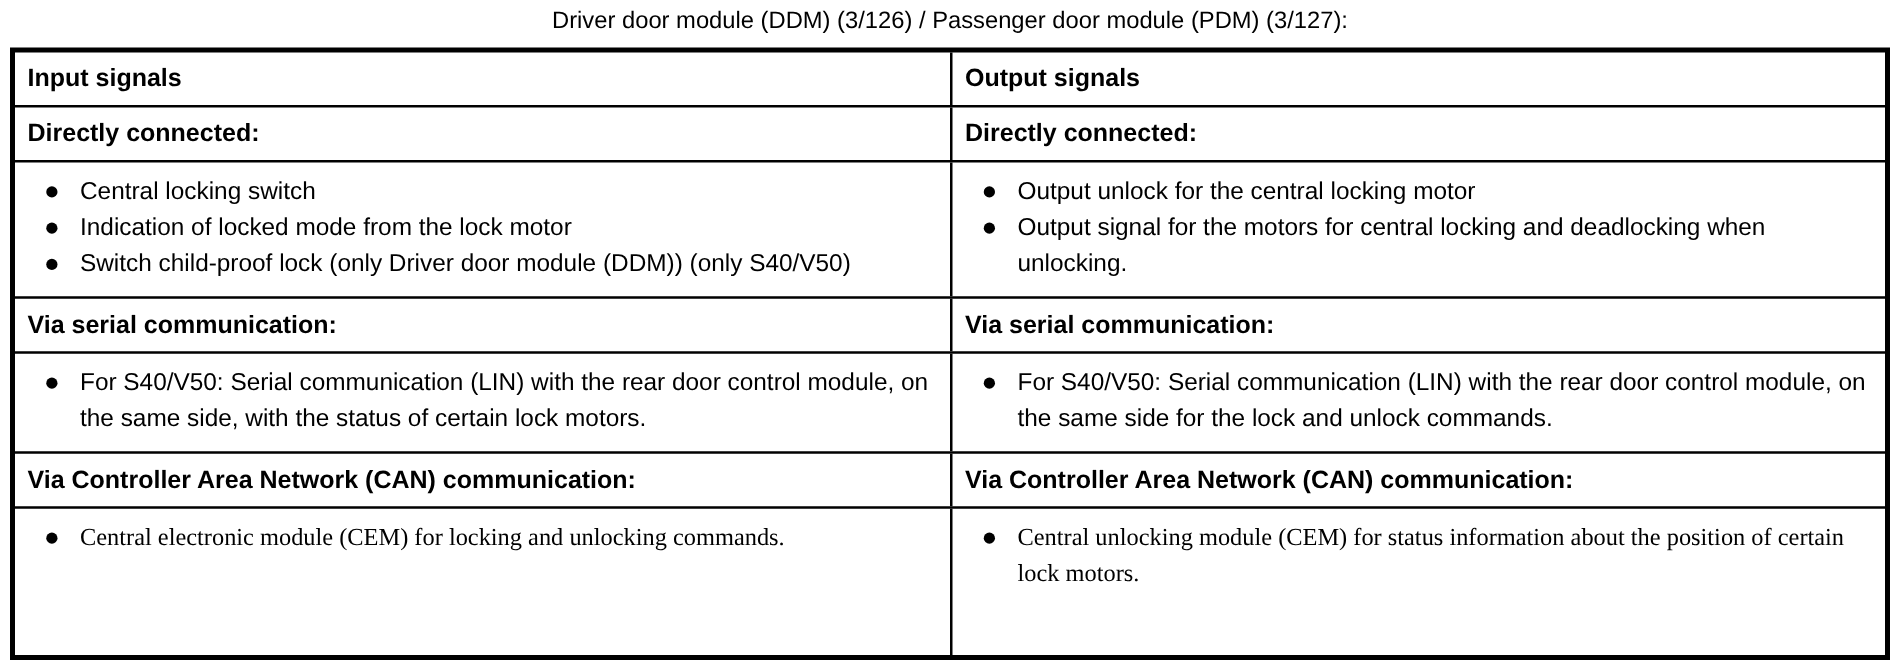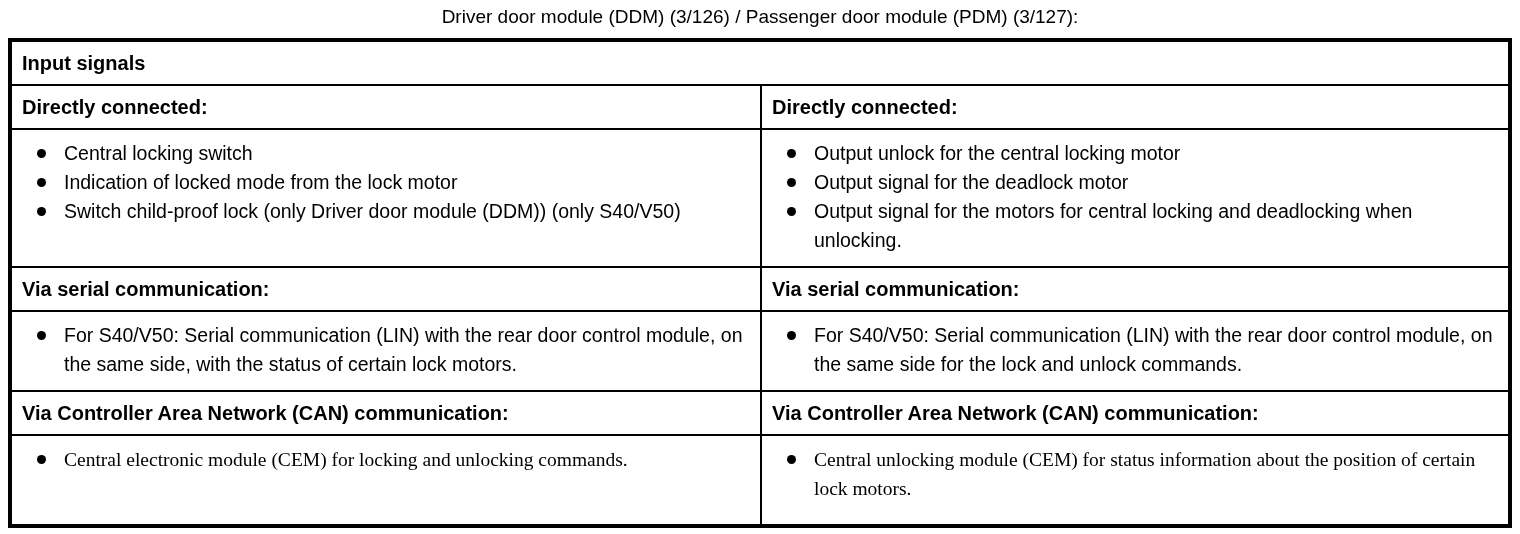--- a/index.html
+++ b/index.html
@@ -109,20 +109,23 @@
 
   <div class="doc-title">Driver door module (DDM) (3/126) / Passenger door module (PDM) (3/127):</div>
 
   <div class="signal-table">
     <div class="t-inner">
 
       <div class="t-row">
         <div class="t-cell left">
           <div class="hdr-text">Input signals</div>
         </div>
+        <div class="t-cell right">
+          <div class="hdr-text">Output signals</div>
+        </div>
       </div>
 
       <div class="t-row">
         <div class="t-cell left">
           <div class="hdr-text">Directly connected:</div>
         </div>
         <div class="t-cell right">
           <div class="hdr-text">Directly connected:</div>
         </div>
       </div>
@@ -142,24 +145,20 @@
               <span class="dot"></span>
               <span class="bullet-text">Switch child-proof lock (only Driver door module (DDM)) (only S40/V50)</span>
             </li>
           </ul>
         </div>
         <div class="t-cell right">
           <ul class="bullet-list">
             <li class="bullet-item">
               <span class="dot"></span>
               <span class="bullet-text">Output unlock for the central locking motor</span>
-            </li>
-            <li class="bullet-item">
-              <span class="dot"></span>
-              <span class="bullet-text">Output signal for the deadlock motor</span>
             </li>
             <li class="bullet-item">
               <span class="dot"></span>
               <span class="bullet-text">Output signal for the motors for central locking and deadlocking when unlocking.</span>
             </li>
           </ul>
         </div>
       </div>
 
       <div class="t-row">

